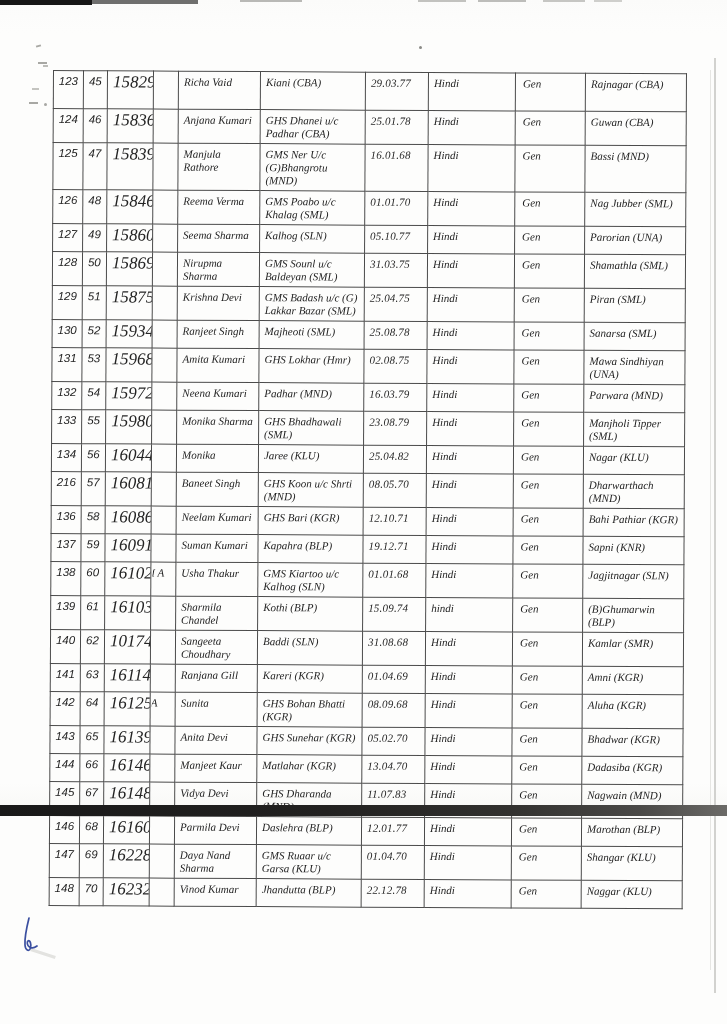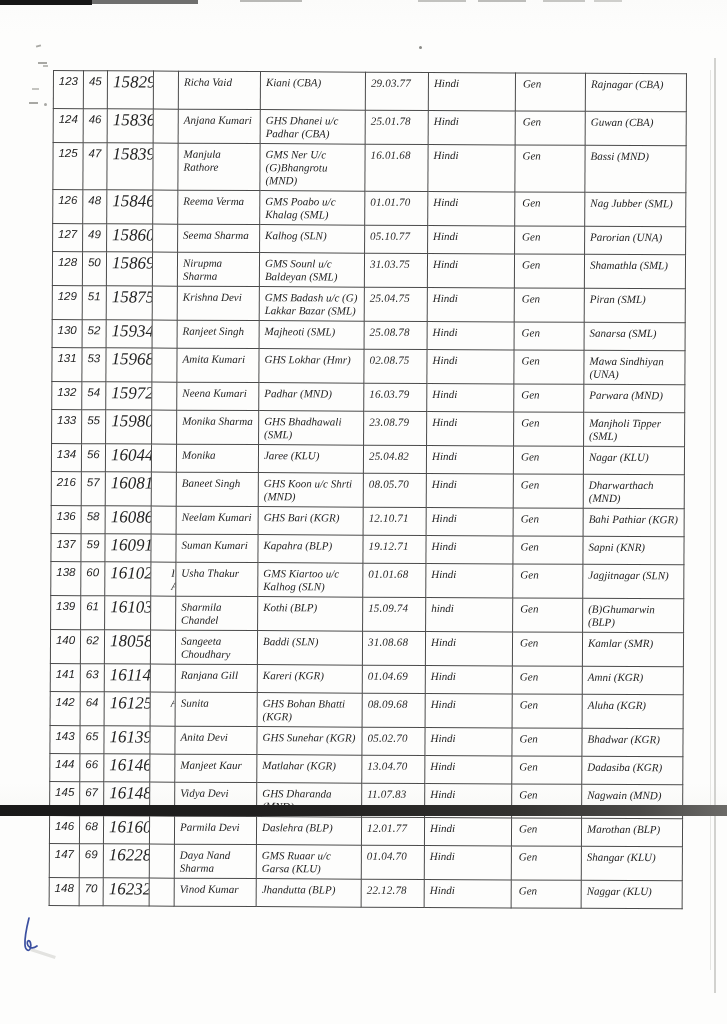--- a/index.html
+++ b/index.html
@@ -76,21 +76,21 @@
     font-size: 11px;
     line-height: 13px;
     font-family: "Liberation Serif", serif;
     overflow: hidden;
   }
   tr { height: 28px; }
   tr:first-child { height: 38px; }
   td.c0 { text-align: center; font-family: "Liberation Sans", sans-serif; font-size: 11.5px; padding-left: 2px; padding-right: 2px; }
   td.c1 { text-align: right;  font-family: "Liberation Sans", sans-serif; font-size: 11.5px; padding-right: 6px; }
   td.c2 { font-size: 17px; }
-  td.c3 { padding-left: 20px; padding-right: 2px; border-radius: 12px; }
+  td.c3 { padding-left: 0; padding-right: 2px; border-radius: 12px; }
   td.c6 { letter-spacing: 0.2px; }
   td.c8 { padding-left: 7px; margin-left: 16px; }
 </style>
 </head>
 <body>
 
 <div class="scan-page">
 
   <div class="top-bar-seg seg1"></div>
   <div class="top-bar-seg seg2"></div>
@@ -324,21 +324,21 @@
             <td class="c4">Sharmila Chandel</td>
             <td class="c5">Kothi (BLP)</td>
             <td class="c6">15.09.74</td>
             <td class="c7">hindi</td>
             <td class="c8">Gen</td>
             <td class="c9">(B)Ghumarwin (BLP)</td>
           </tr>
           <tr>
             <td class="c0">140</td>
             <td class="c1">62</td>
-            <td class="c2">18058</td>
+            <td class="c2">10174</td>
             <td class="c3"></td>
             <td class="c4">Sangeeta Choudhary</td>
             <td class="c5">Baddi (SLN)</td>
             <td class="c6">31.08.68</td>
             <td class="c7">Hindi</td>
             <td class="c8">Gen</td>
             <td class="c9">Kamlar (SMR)</td>
           </tr>
           <tr>
             <td class="c0">141</td>

